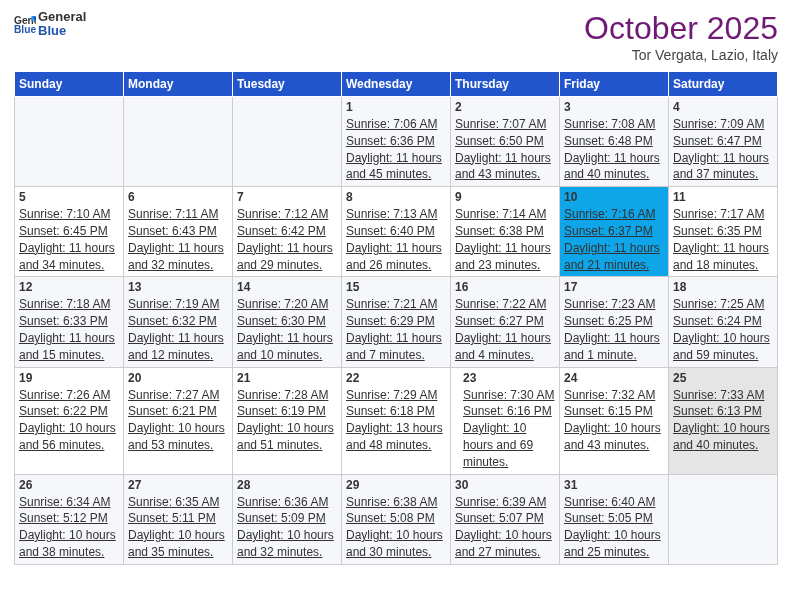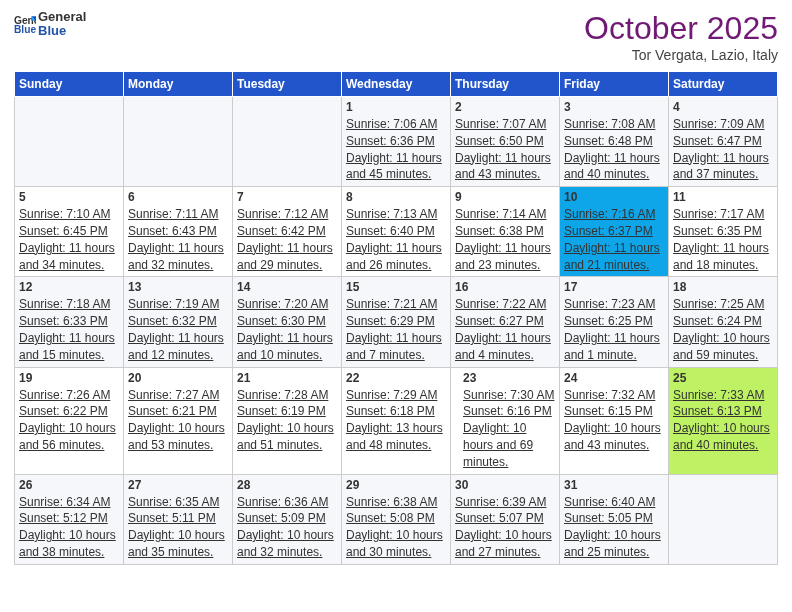--- a/index.html
+++ b/index.html
@@ -309,21 +309,21 @@
         </div>
       </td>
           <td style="background: rgb(255, 255, 255);">
         <div class="day-num">24</div>
         <div class="day-info">
           <span>Sunrise: 7:32 AM</span><br>
           <span>Sunset: 6:15 PM</span><br>
           <span>Daylight: 10 hours and 43 minutes.</span>
         </div>
       </td>
-          <td style="background: #bef264;">
+          <td style="background: #e5e5e5;">
         <div class="day-num">25</div>
         <div class="day-info">
           <span>Sunrise: 7:33 AM</span><br>
           <span>Sunset: 6:13 PM</span><br>
           <span>Daylight: 10 hours and 40 minutes.</span>
         </div>
       </td>
         </tr>
         <tr>
           <td style="background: rgb(245, 247, 250);">

